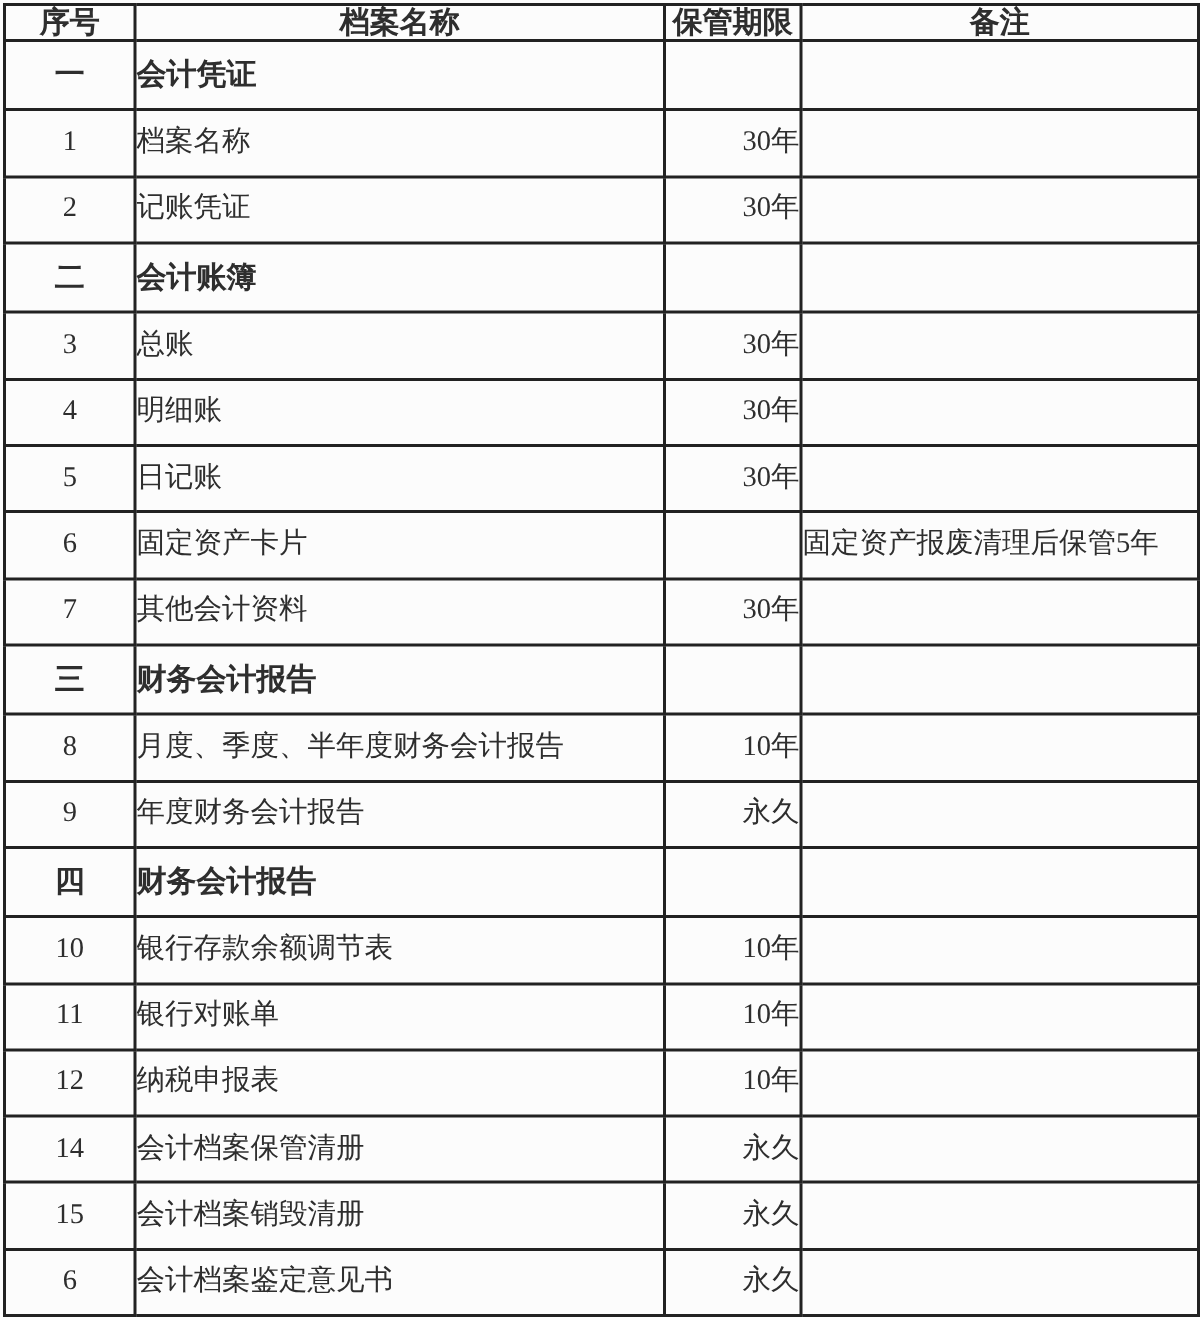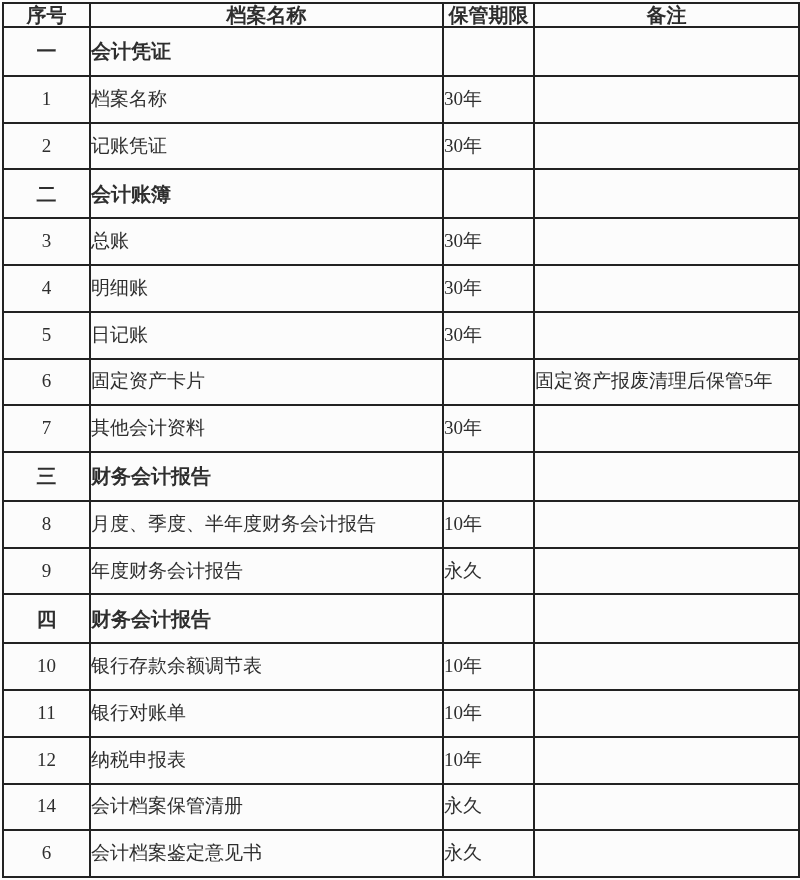--- a/index.html
+++ b/index.html
@@ -43,21 +43,21 @@
   col.col-remark { width: 265px; }
 
   .archive-table th {
     font-weight: bold;
     text-align: center;
     font-size: 20px;
     margin-top: 40px;
   }
   td.col-index  { text-align: center; }
   td.col-name   { text-align: left; padding-left: 0; }
-  td.col-period { text-align: left; }
+  td.col-period { text-align: right; }
   td.col-remark { text-align: left; font-size: 19px; }
 
   tr.section-row td.col-index,
   tr.section-row td.col-name {
     font-weight: bold;
     font-size: 20px;
   }
 </style>
 </head>
 <body>
@@ -175,20 +175,26 @@
           <td class="col-period">10年</td>
           <td class="col-remark"></td>
         </tr>
         <tr class="item-row">
           <td class="col-index">14</td>
           <td class="col-name">会计档案保管清册</td>
           <td class="col-period">永久</td>
           <td class="col-remark"></td>
         </tr>
         <tr class="item-row">
+          <td class="col-index">15</td>
+          <td class="col-name">会计档案销毁清册</td>
+          <td class="col-period">永久</td>
+          <td class="col-remark"></td>
+        </tr>
+        <tr class="item-row">
           <td class="col-index">6</td>
           <td class="col-name">会计档案鉴定意见书</td>
           <td class="col-period">永久</td>
           <td class="col-remark"></td>
         </tr>
       </tbody>
   </table>
 </div>
 
 </body></html>

